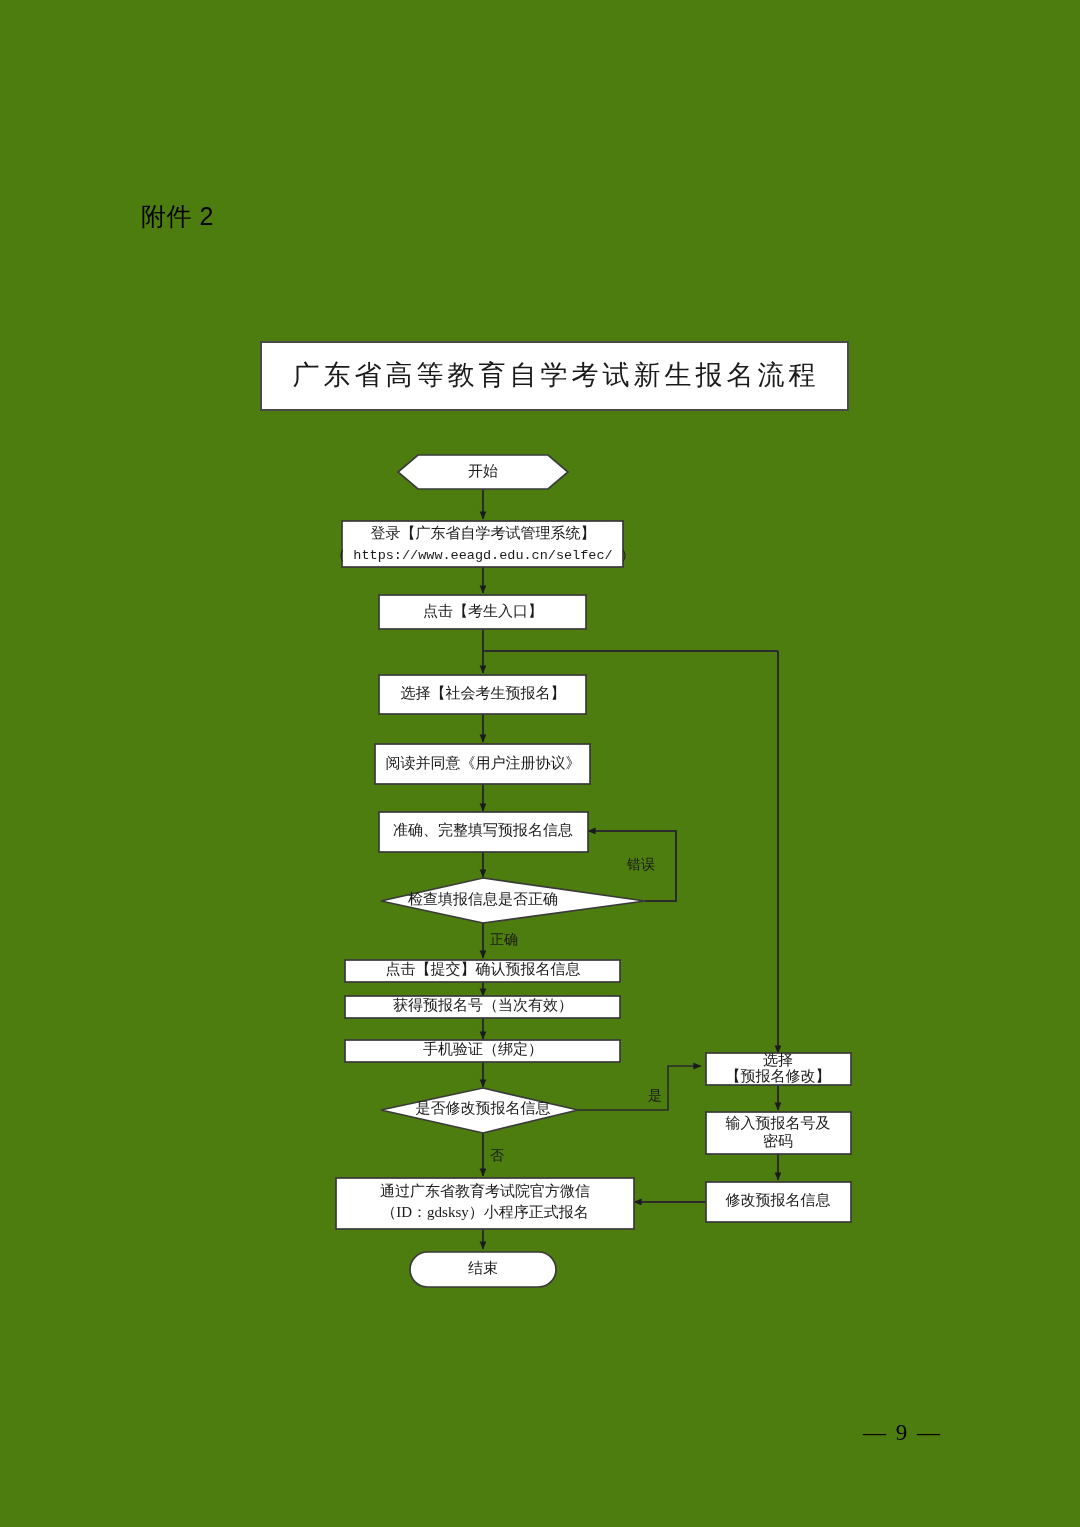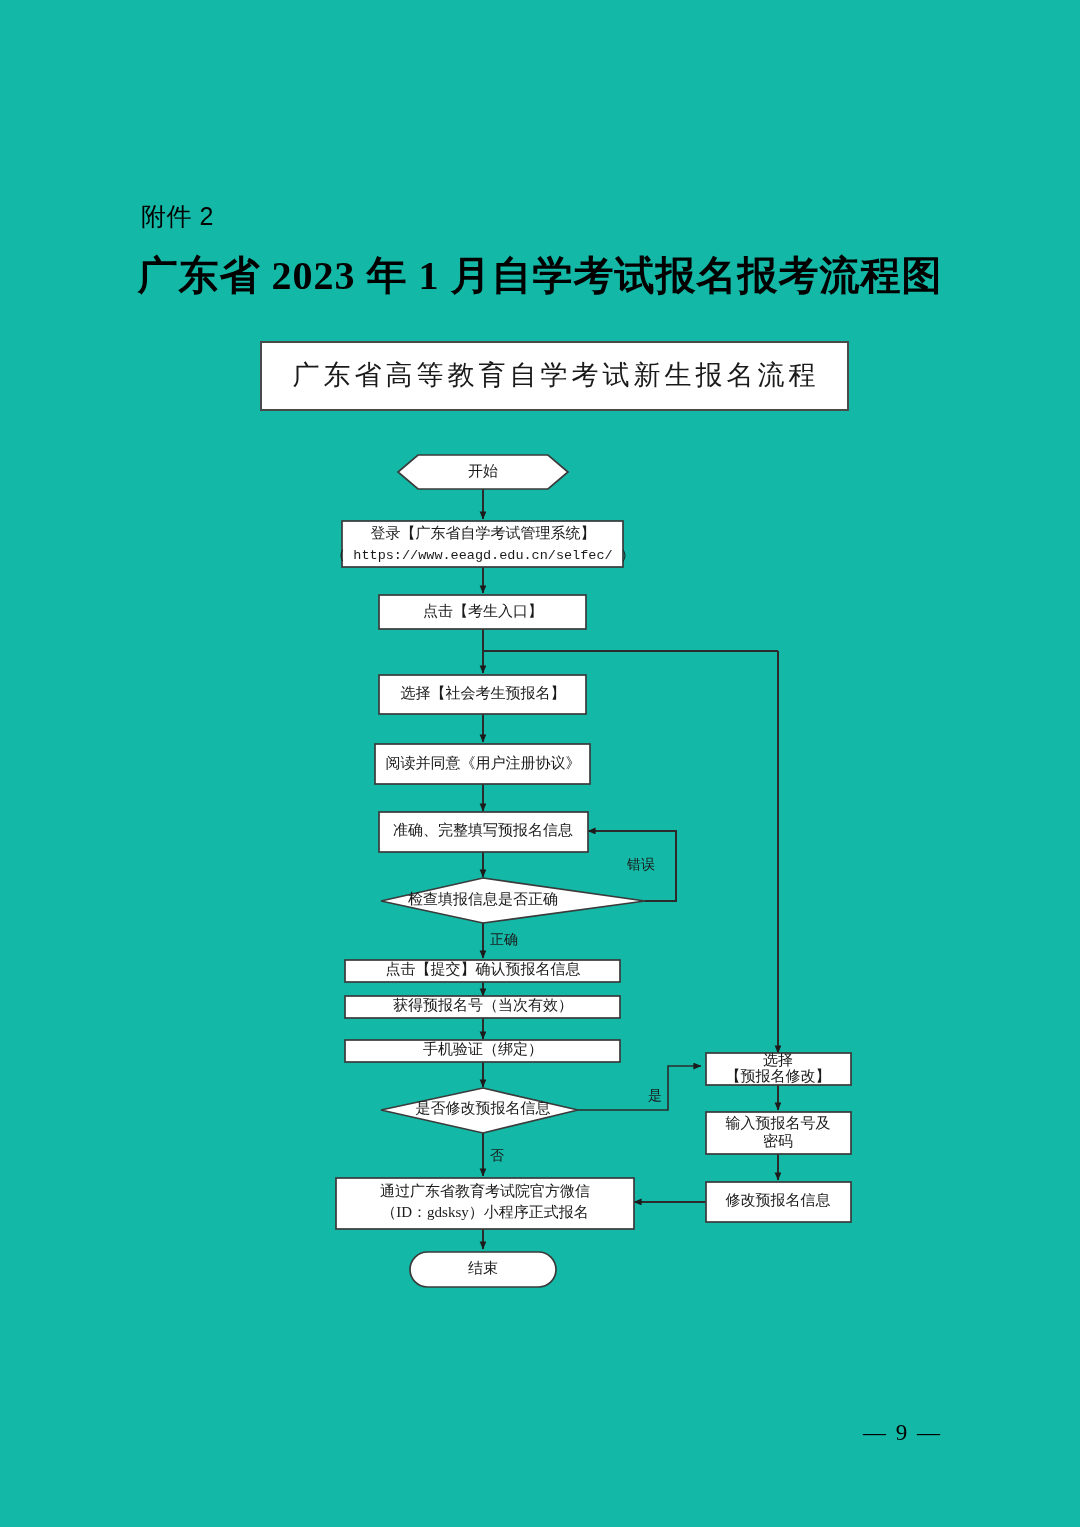--- a/index.html
+++ b/index.html
@@ -12,21 +12,21 @@
     width: 1080px;
     height: 1527px;
     position: relative;
     font-family: "Liberation Serif", "DejaVu Serif", serif;
     color: #000000;
     overflow: hidden;
   }
   .page {
     position: absolute;
     inset: 0;
-    background: #14b8a6;
+    background: #4d7c0f;
   }
   
   .attachment-label {
     position: absolute;
     left: 141px;
     top: 200px;
     font-size: 25px;
     letter-spacing: 0.5px;
     font-family: "Liberation Sans", "DejaVu Sans", sans-serif;
     font-weight: 400;
@@ -106,21 +106,20 @@
     fill: #1b1b1b;
   }
 </style>
 </head>
 <body>
 
 <div class="page">
 
   <div class="attachment-label">附件 2</div>
 
-  <div class="doc-title">广东省 2023 年 1 月自学考试报名报考流程图</div>
 
   <svg id="flow-canvas" viewBox="0 0 1080 1527">
 
     <defs>
       <marker id="ah" markerWidth="10" markerHeight="10" refX="7.6" refY="3.4" orient="auto" markerUnits="userSpaceOnUse">
         <path d="M0,0 L8,3.4 L0,6.8 z" class="arrow-head"></path>
       </marker>
     </defs>
 
     <g>

